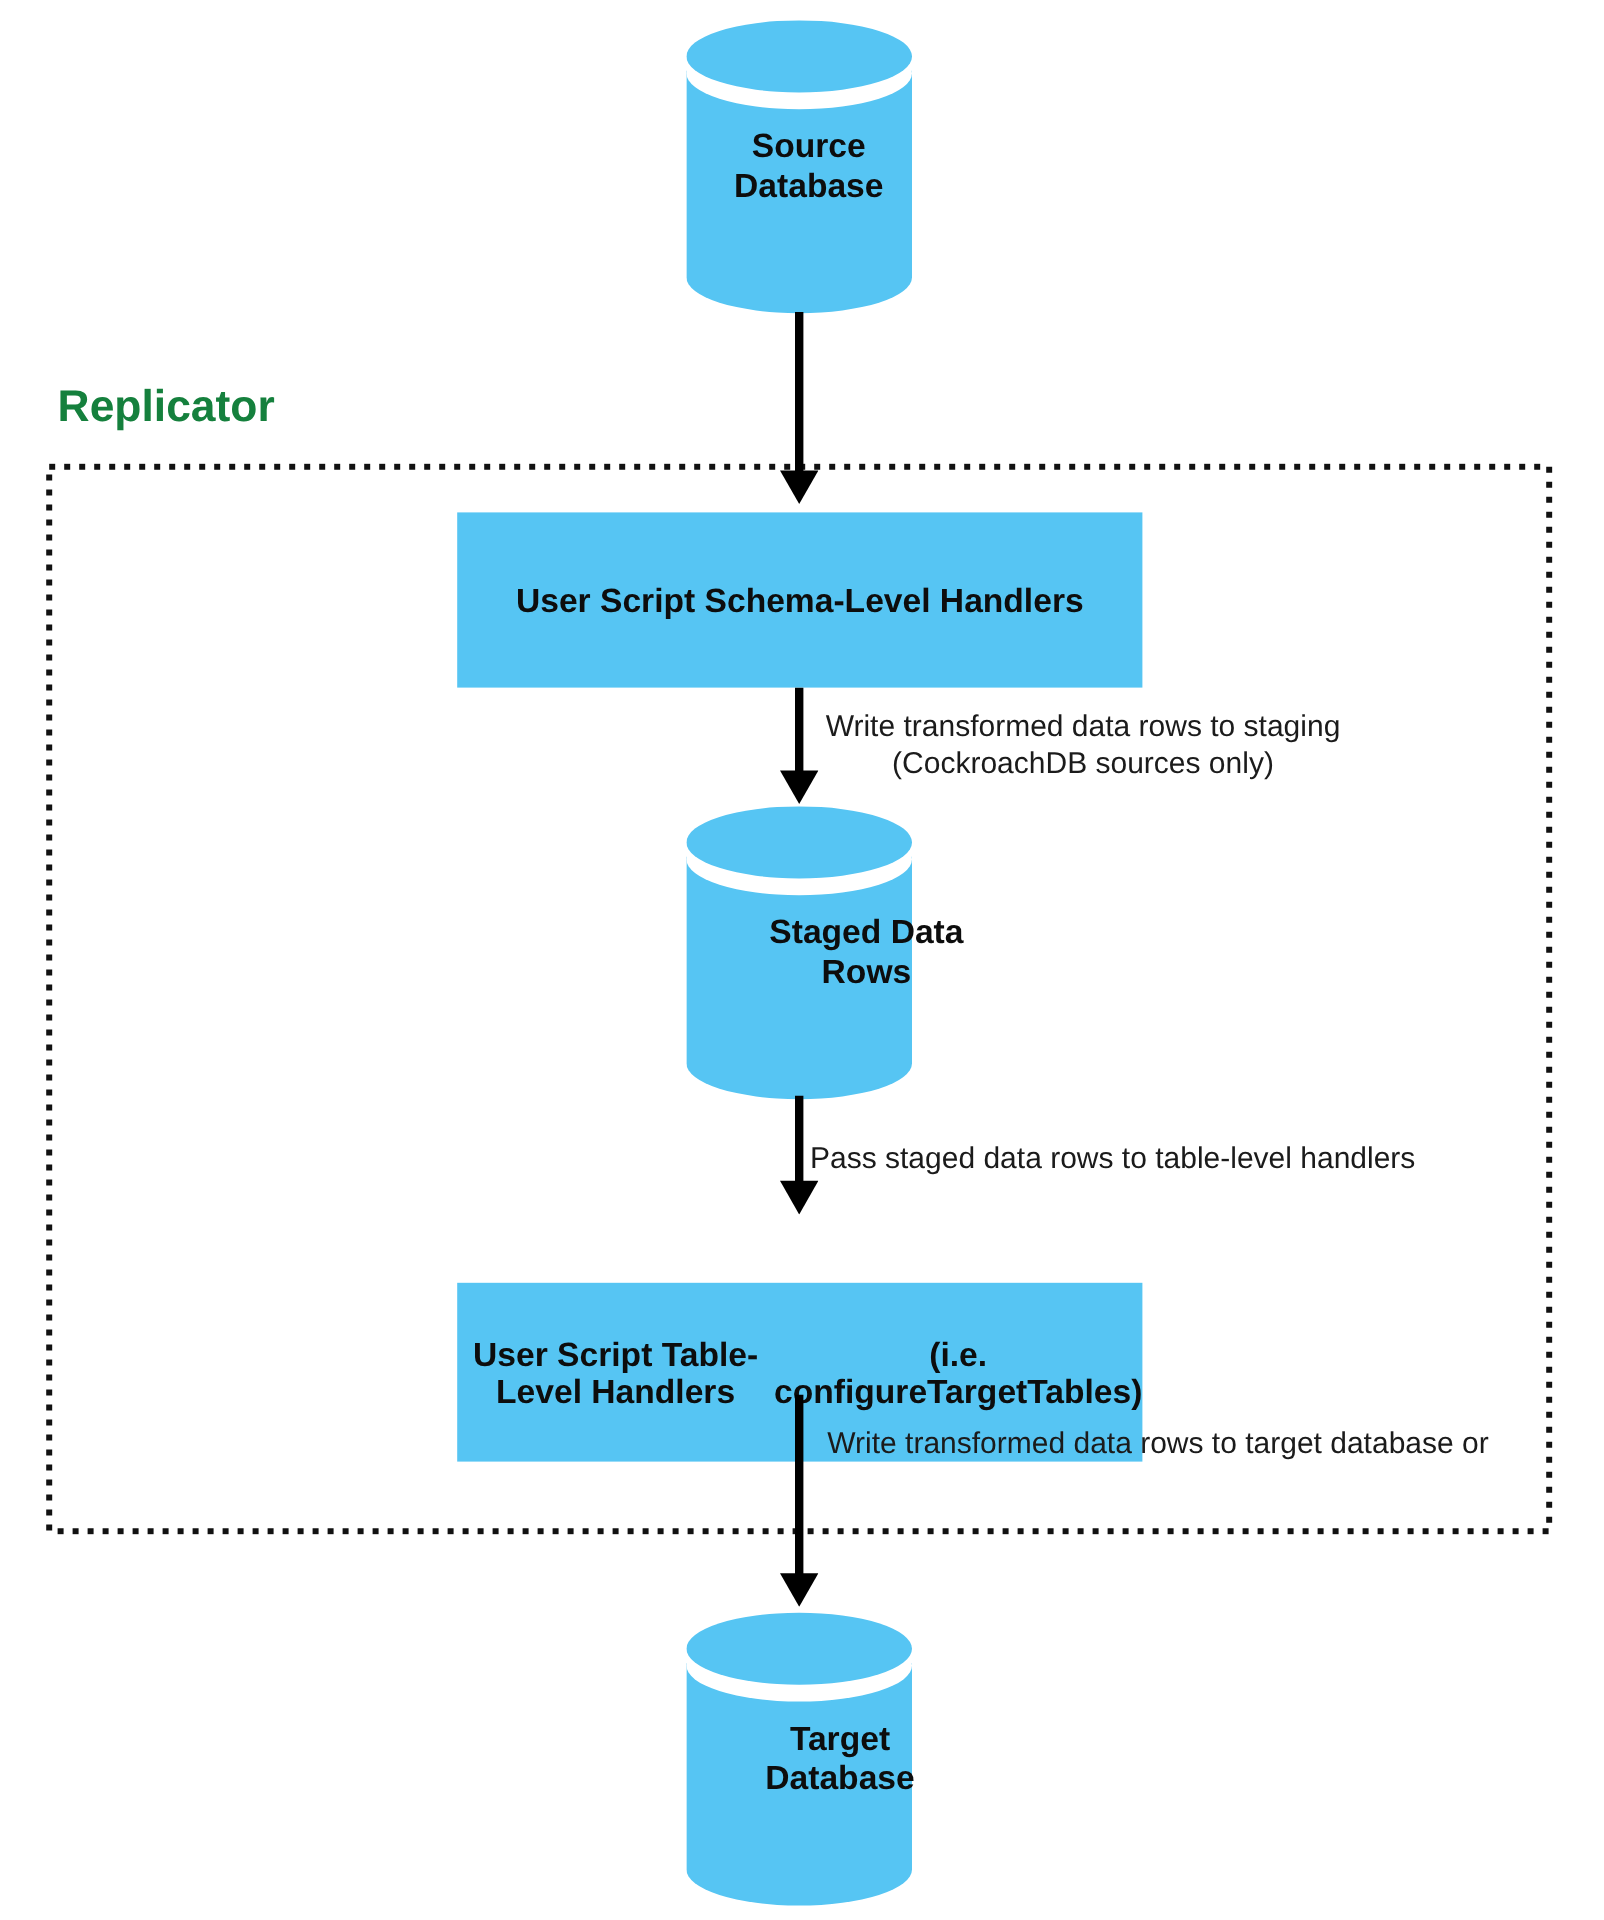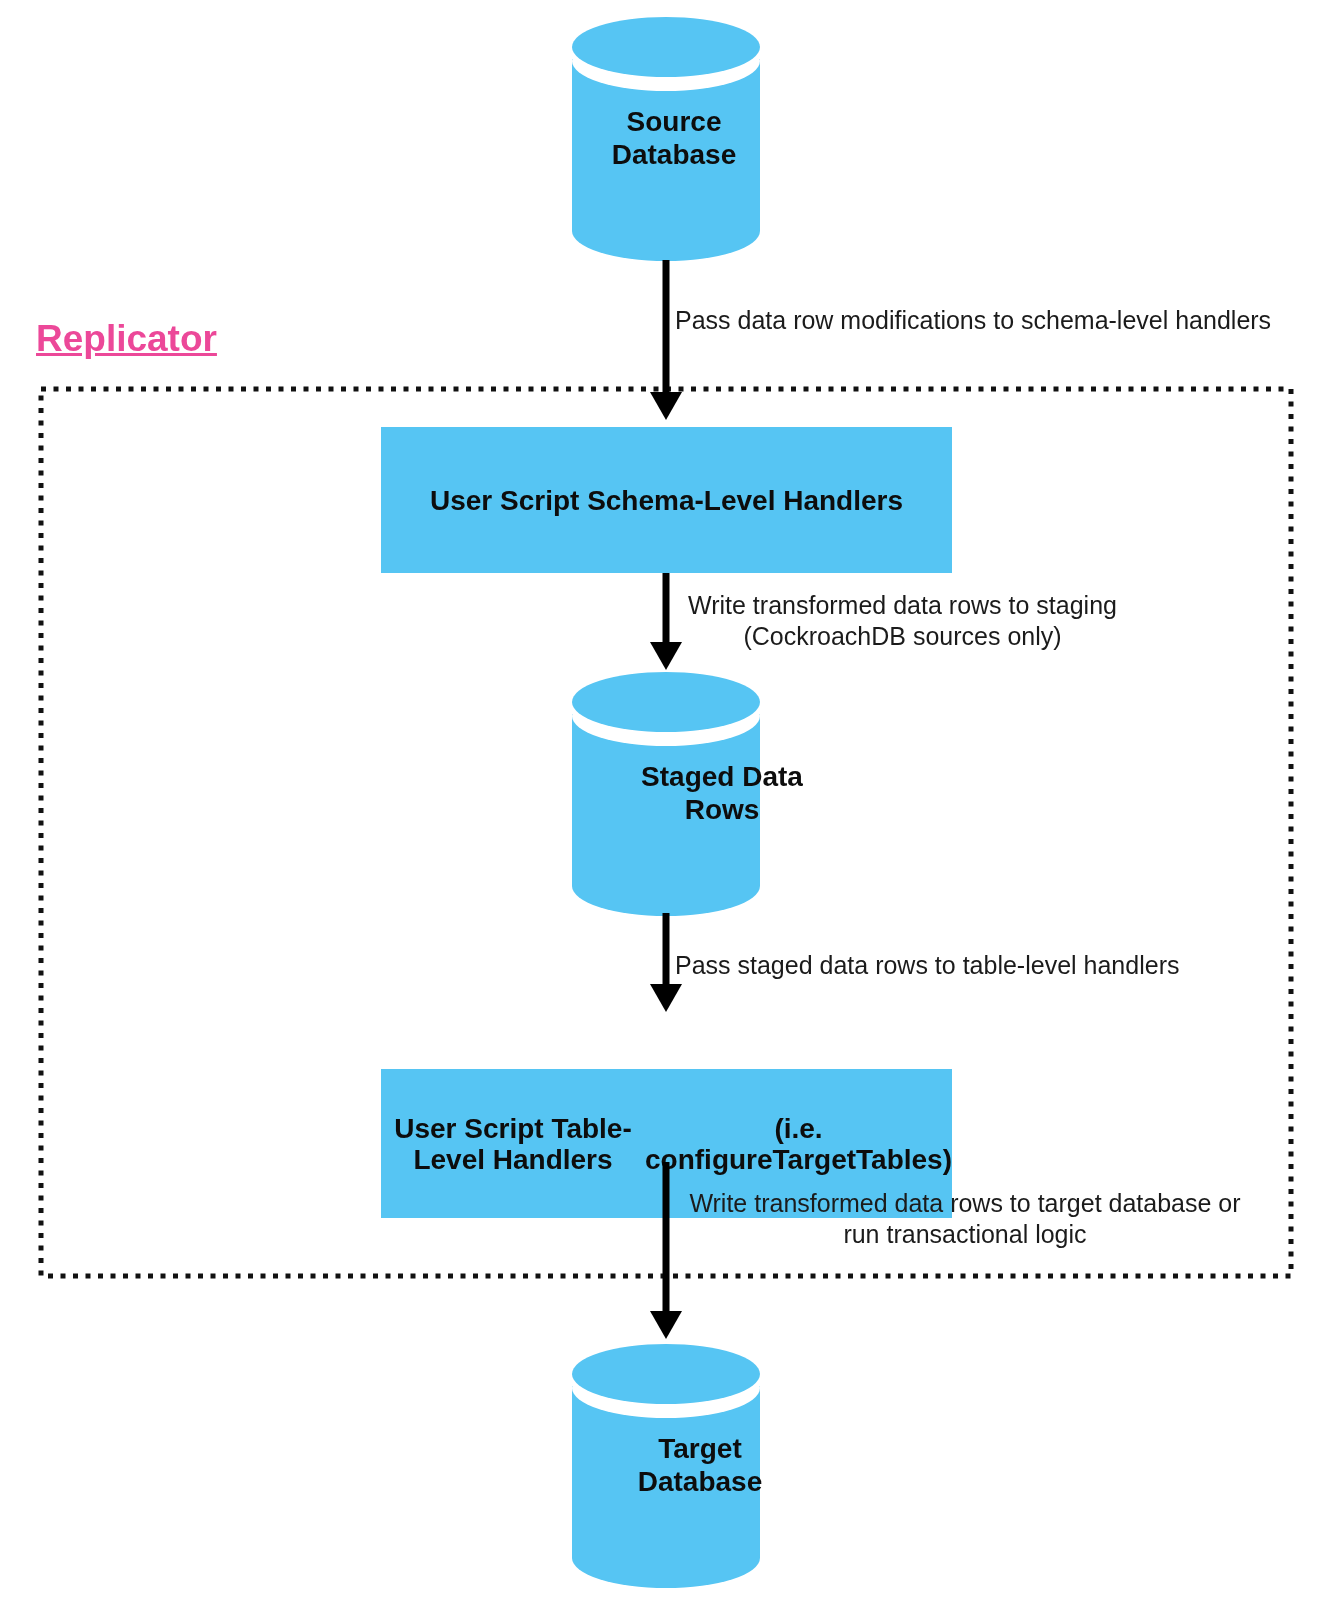--- a/index.html
+++ b/index.html
@@ -43,26 +43,25 @@
   .edge-label {
     position: absolute;
     font-size: 25px;
     line-height: 31px;
     color: #1b1b1b;
     white-space: nowrap;
   }
   .edge-label.centered { text-align: center; }
   .replicator-title {
     position: absolute;
-    left: 36px;
+    left: 48px;
     top: 318px;
     font-size: 37px;
     font-weight: 700;
-    color: #ec4899;
-    text-decoration: underline;
+    color: #15803d;
   }
 </style>
 </head>
 <body>
 
 <div class="canvas">
 
   <svg class="abs" style="left:38px; top:386px;" width="1256" height="893">
     <rect x="3" y="3" width="1250" height="887" fill="none" stroke="#111111" stroke-width="5" stroke-dasharray="5 7.5"></rect>
   </svg>
@@ -76,21 +75,20 @@
   </svg>
   <div class="cyl-label" style="left:572px; top:105px;">
     <div>Source</div>
     <div>Database</div>
   </div>
 
   <svg class="abs" style="left:650px; top:260px;" width="32" height="160">
     <line x1="16" y1="0" x2="16" y2="134" stroke="#000000" stroke-width="7"></line>
     <polygon points="0,132 32,132 16,160" fill="#000000"></polygon>
   </svg>
-  <div class="edge-label" style="left:675px; top:305px;">Pass data row modifications to schema-level handlers</div>
 
   <div class="node-rect" style="top:427px; height:146px;">
     <div>User Script Schema-Level Handlers</div>
   </div>
 
   <svg class="abs" style="left:650px; top:573px;" width="32" height="97">
     <line x1="16" y1="0" x2="16" y2="71" stroke="#000000" stroke-width="7"></line>
     <polygon points="0,69 32,69 16,97" fill="#000000"></polygon>
   </svg>
   <div class="edge-label centered" style="left:670px; top:590px; width:465px;">
@@ -118,21 +116,20 @@
     <div>User Script Table-Level Handlers</div>
     <div>(i.e. configureTargetTables)</div>
   </div>
 
   <svg class="abs" style="left:650px; top:1162px;" width="32" height="177">
     <line x1="16" y1="0" x2="16" y2="151" stroke="#000000" stroke-width="7"></line>
     <polygon points="0,149 32,149 16,177" fill="#000000"></polygon>
   </svg>
   <div class="edge-label centered" style="left:660px; top:1188px; width:610px;">
     <div>Write transformed data rows to target database or</div>
-    <div>run transactional logic</div>
   </div>
 
   <svg class="abs" style="left:572px; top:1342px;" width="188" height="248" viewBox="0 0 188 248">
     <path d="M0,44 L0,216 A94,30 0 0 0 188,216 L188,44 Z" fill="#56C5F3"></path>
     <ellipse cx="94" cy="46" rx="94" ry="30" fill="#ffffff"></ellipse>
     <ellipse cx="94" cy="32" rx="94" ry="30" fill="#56C5F3"></ellipse>
   </svg>
   <div class="cyl-label" style="left:572px; top:1432px;margin-left:26px;">
     <div>Target</div>
     <div>Database</div>

